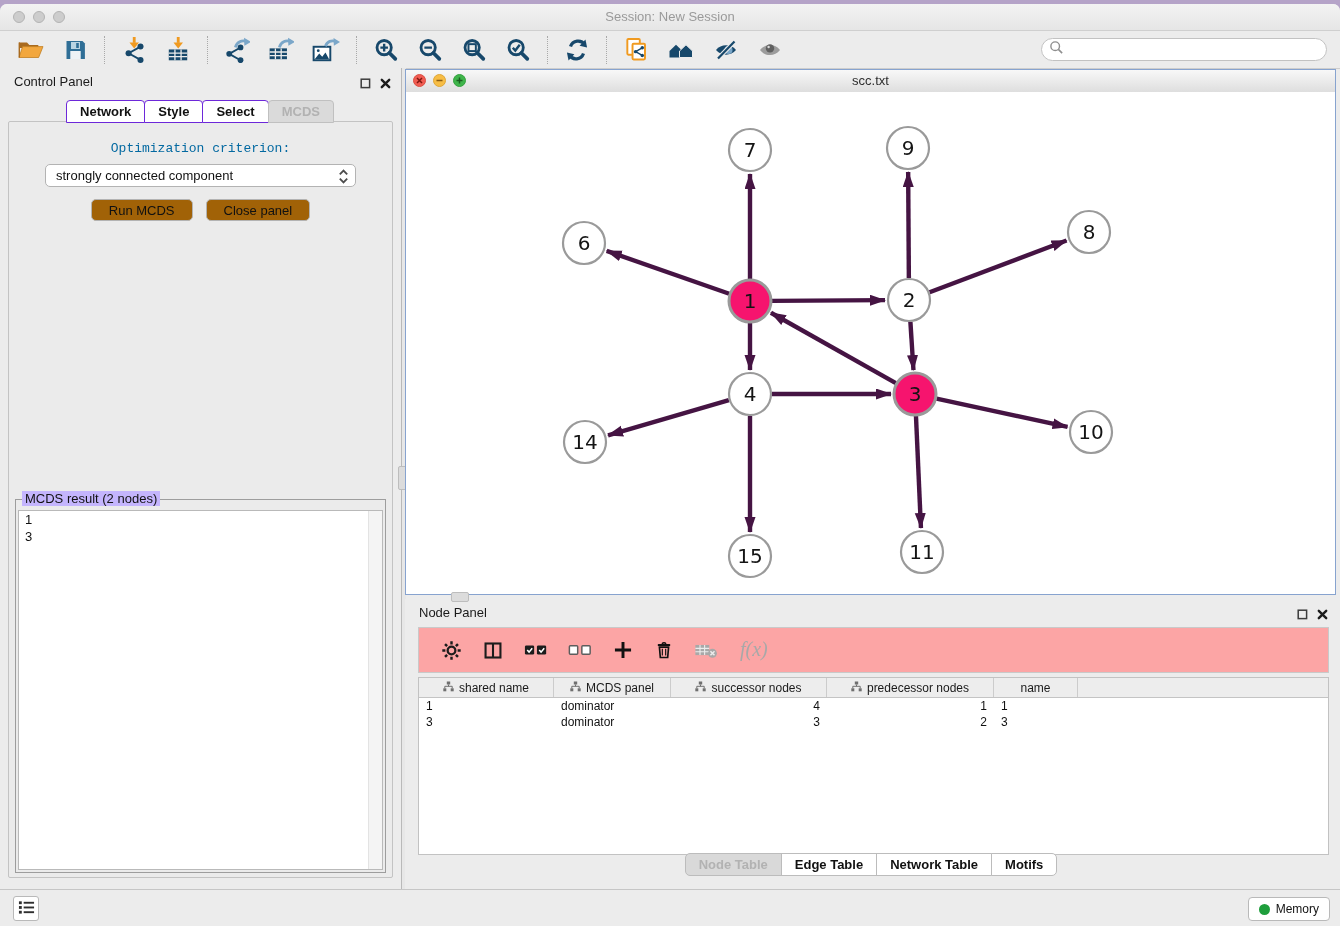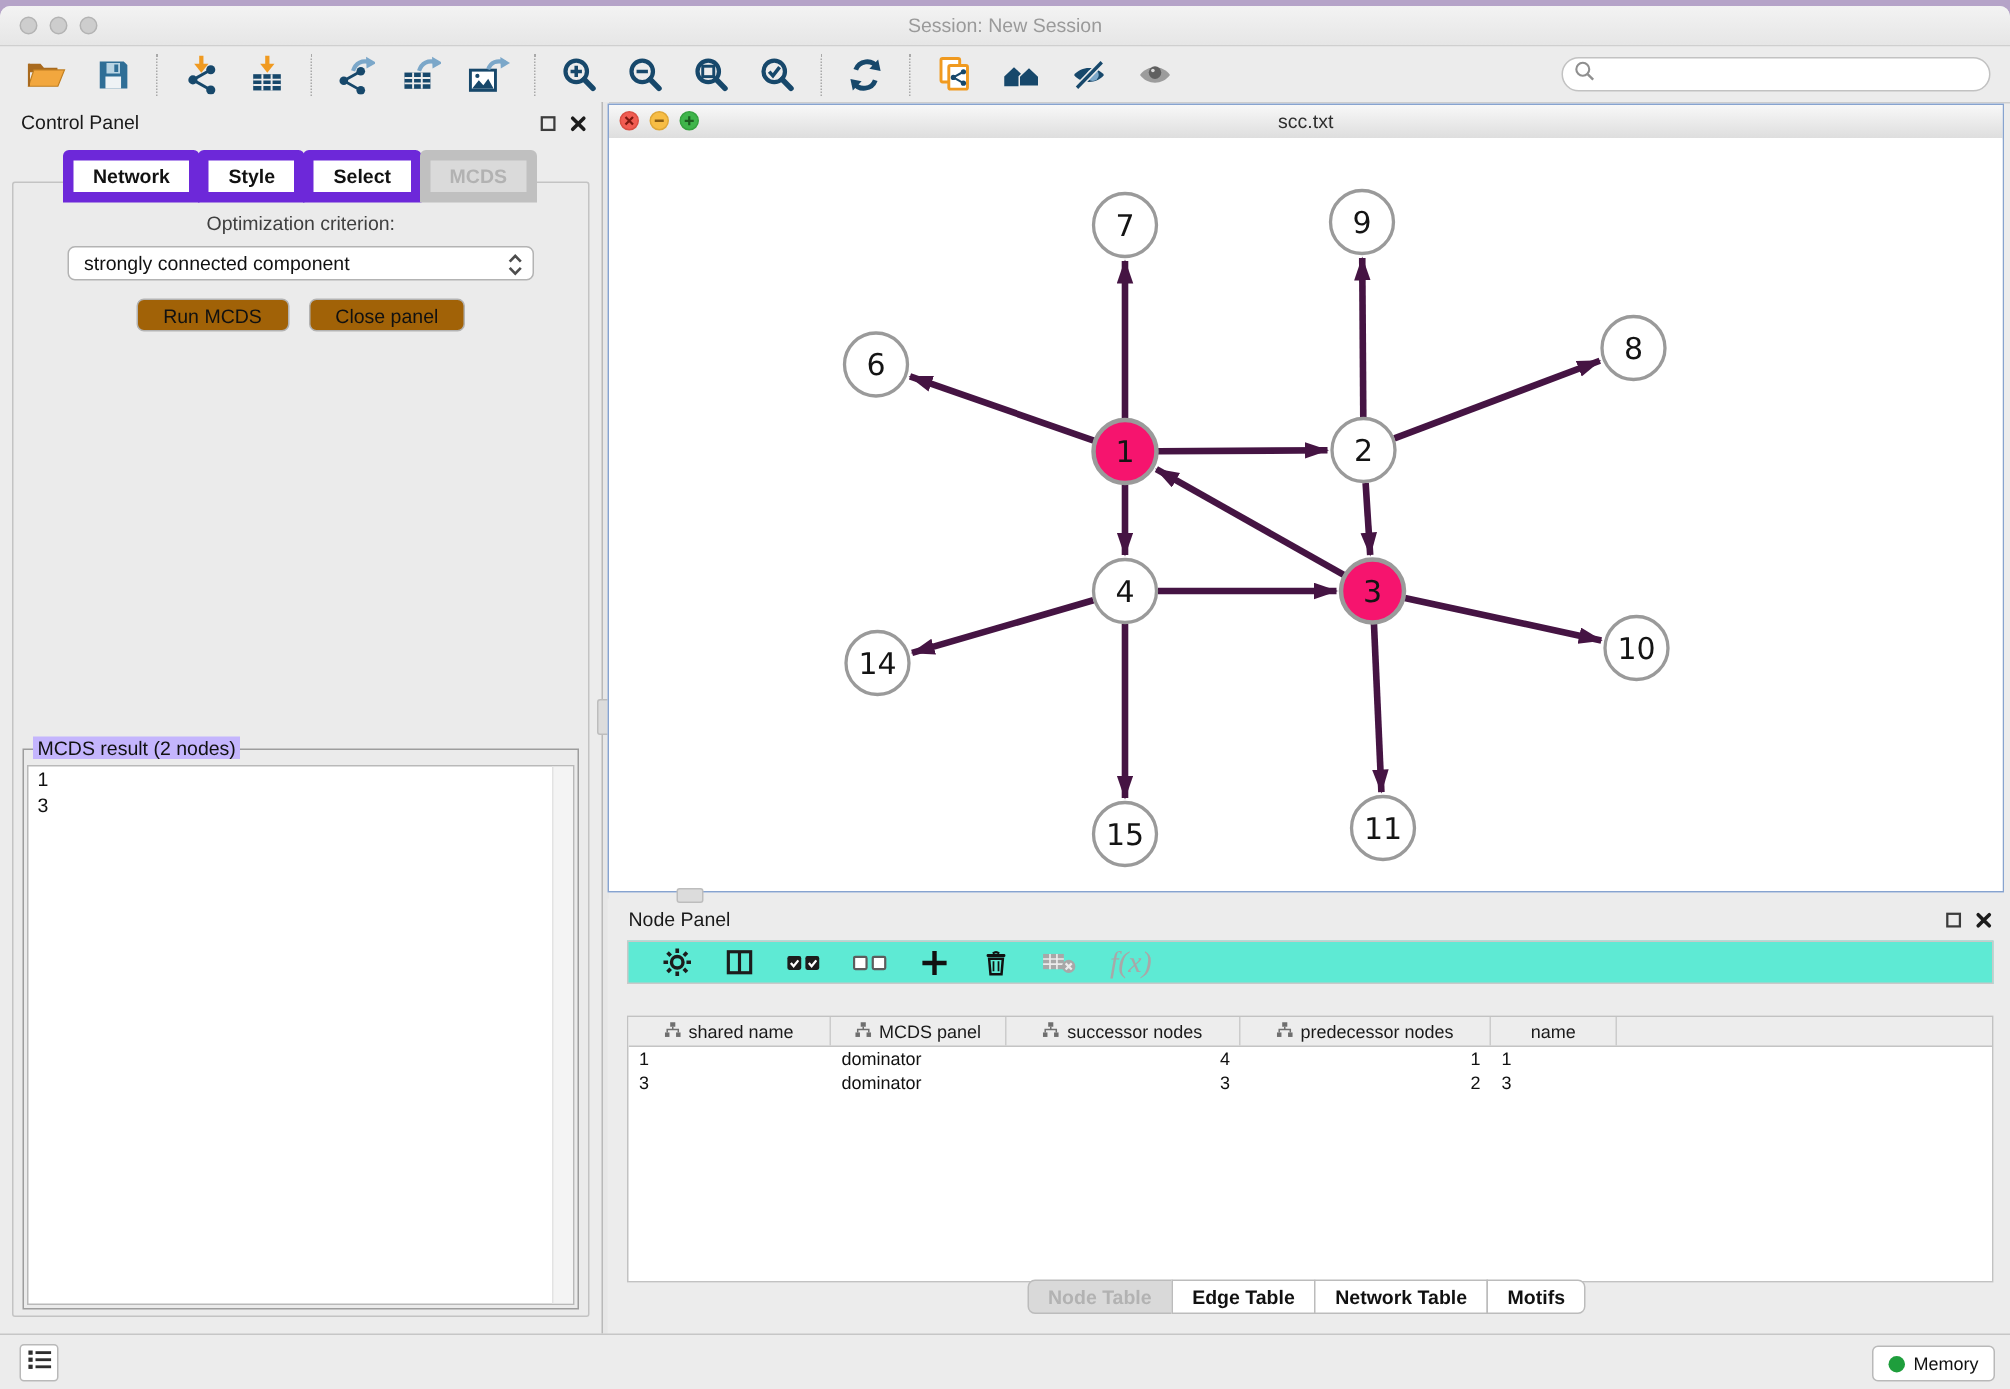--- a/index.html
+++ b/index.html
@@ -19,24 +19,24 @@
   .search-box{margin-left:auto;margin-right:13px;width:286px;height:23px;border:1px solid #c2c2c2;border-radius:13px;background:#fff;display:flex;align-items:center;padding-left:7px;box-sizing:border-box;}
   .search-box input{border:none;outline:none;flex:1;font-size:13px;background:transparent;margin-left:4px;height:18px;}
   
   .workspace{position:absolute;left:0;right:0;top:64px;bottom:36px;}
   
   .control-panel{position:absolute;left:0;top:0;width:401px;bottom:0;background:#ececec;}
   .panel-head{position:relative;height:26px;}
   .panel-head .ph-title{position:absolute;left:14px;top:6px;font-size:13px;color:#1a1a1a;}
   .ph-icons{position:absolute;right:10px;top:7px;display:flex;gap:9px;align-items:center;}
   .cp-tabs{position:absolute;left:0;right:0;top:32px;display:flex;justify-content:center;}
-  .cp-tab{font-size:13px;font-weight:bold;color:#111;background:#fff;border:7px solid #6d28d9;padding:3px 13px 3px;margin-left:-1px;border-radius:4px 4px 0 0;position:relative;z-index:2;}
+  .cp-tab{font-size:13px;font-weight:bold;color:#111;background:#fff;border:1px solid #6d28d9;padding:3px 13px 3px;margin-left:-1px;border-radius:4px 4px 0 0;position:relative;z-index:2;}
   .cp-tab.active{background:#dadada;color:#b2b2b2;border-color:#c0c0c0;}
   .cp-content{position:absolute;left:8px;right:8px;top:53px;bottom:12px;background:#ebebeb;border:1px solid #c3c3c3;border-radius:2px;}
-  .opt-label{margin-top:19px;text-align:center;font-size:13px;color:#404040;}
+  .opt-label{margin-top:19px;text-align:center;font-size:13px;color:#0369a1;font-family:Liberation Mono, monospace;}
   .select{position:relative;margin:8px 36px 0;height:23px;background:#fff;border:1px solid #b3b3b3;border-radius:5px;display:flex;align-items:center;font-size:13px;color:#111;padding-left:10px;box-sizing:border-box;}
   .select .stepper{position:absolute;right:5px;top:3px;}
   .btn-row{display:flex;justify-content:center;gap:13px;margin-top:12px;}
   .pushbtn{height:22px;background:#a16207;border:1px solid #b3b3b3;border-radius:5px;font-size:13px;color:#111;padding:0 17px;font-family:inherit;}
   .result-group{position:absolute;left:6px;right:6px;top:377px;bottom:4px;border:1px solid #9d9d9d;}
   .result-legend{position:absolute;left:6px;top:-9px;background:#c4b5fd;padding:0 3px;font-size:13px;color:#111;}
   .result-list{position:absolute;left:2px;right:2px;top:10px;bottom:2px;background:#fff;border:1px solid #b9b9b9;overflow:hidden;}
   .result-item{font-size:13px;color:#111;padding:0 6px;line-height:17px;}
   .result-scroll{position:absolute;right:0;top:0;bottom:0;width:13px;background:#f4f4f4;border-left:1px solid #e3e3e3;}
   
@@ -48,21 +48,21 @@
   .nw-titlebar{position:relative;height:22px;background:linear-gradient(#f8f8f8,#dedede);border-bottom:1px solid #b6b6b6;}
   .nw-traffic{position:absolute;left:7px;top:4px;display:flex;gap:7px;}
   .ndot{width:13px;height:13px;border-radius:50%;box-sizing:border-box;display:flex;align-items:center;justify-content:center;}
   .ndot.red{background:#f15c52;border:1px solid #da4f43;}
   .ndot.yellow{background:#f7bd45;border:1px solid #dfa737;}
   .ndot.green{background:#3fb54b;border:1px solid #35a23f;}
   .nw-title{text-align:center;line-height:21px;font-size:13px;color:#2e2e2e;}
   .nw-canvas{position:absolute;left:0;right:0;top:22px;bottom:0;background:#fff;}
   
   .table-panel{position:absolute;left:405px;top:531px;right:2px;bottom:0;background:#ececec;}
-  .tp-toolbar{position:absolute;left:13px;right:9px;top:28px;height:29px;background:#5eead4;border:1px solid #c9c9c9;border-radius:0;display:flex;align-items:center;padding-left:12px;box-sizing:border-box;}
+  .tp-toolbar{position:absolute;left:13px;right:9px;top:28px;height:46px;background:#fca5a5;border:1px solid #c9c9c9;border-radius:0;display:flex;align-items:center;padding-left:12px;box-sizing:border-box;}
   .tp-toolbar .tbi{margin:0 10px;}
   .tbi.disabled{opacity:1;}
   .table-wrap{position:absolute;left:13px;right:9px;top:78px;height:178px;background:#fff;border:1px solid #c2c2c2;box-sizing:border-box;overflow:hidden;}
   .thead{display:flex;height:19px;background:#ededed;border-bottom:1px solid #c4c4c4;}
   .th{display:flex;align-items:center;justify-content:center;gap:5px;font-size:12px;color:#1a1a1a;border-right:1px solid #cccccc;box-sizing:border-box;height:19px;}
   .th.filler{flex:1;border-right:none;}
   .trow{display:flex;height:16px;align-items:center;}
   .td{font-size:12px;color:#111;box-sizing:border-box;padding:0 7px;overflow:hidden;white-space:nowrap;}
   .bottom-tabs{position:absolute;left:0;right:0;top:254px;display:flex;justify-content:center;}
   .bt-tab{font-size:13px;font-weight:bold;color:#111;background:#fff;border:1px solid #bcbcbc;padding:3px 13px;margin-left:-1px;}

